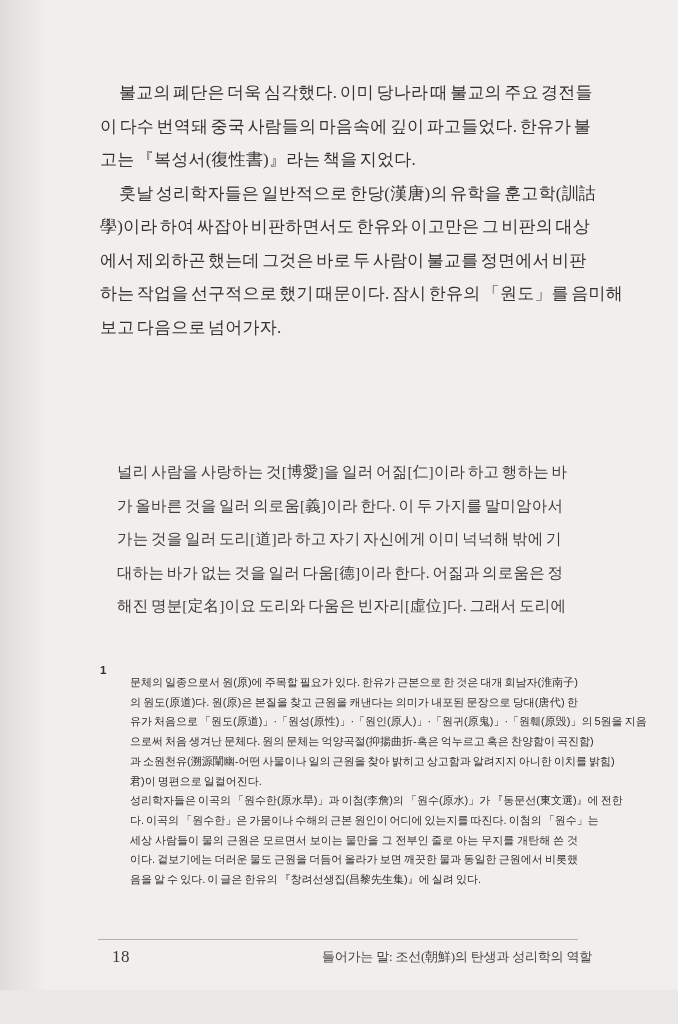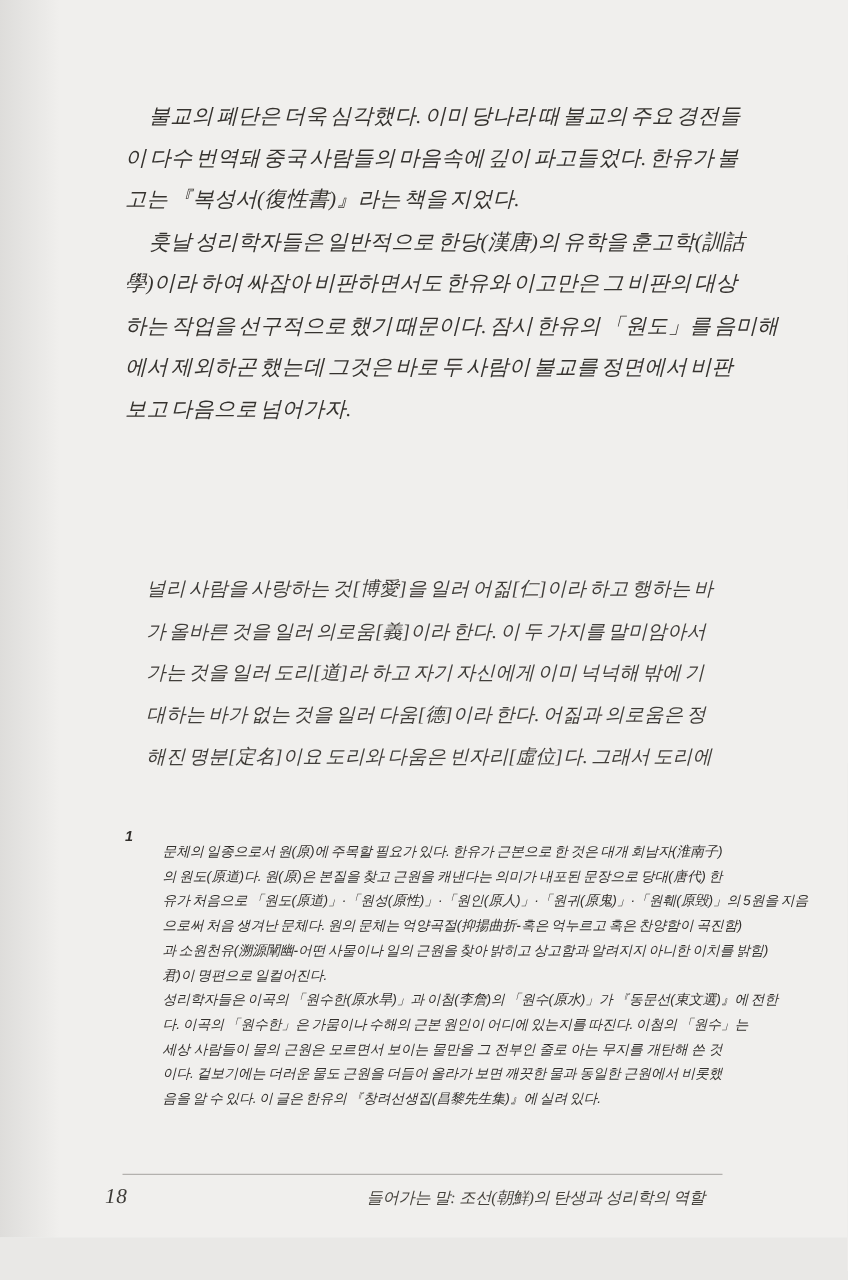--- a/index.html
+++ b/index.html
@@ -7,21 +7,20 @@
     width: 678px; height: 1024px;
     background: #e9e8e6;
     font-family: "Liberation Serif", "DejaVu Serif", serif;
     overflow: hidden;
   }
   .page {
     position: relative;
     width: 678px; height: 990px;
     background: #f0efed;
     overflow: hidden;
-    font-style: italic;
   }
   .edge-shadow {
     position: absolute; left: 0; top: 0; bottom: 0; width: 48px;
     background: linear-gradient(to right, rgba(60,58,55,0.10), rgba(60,58,55,0.0));
     pointer-events: none;
   }
   
   .body-text {
     position: absolute; top: 76px; left: 100px; width: 478px;
     font-size: 17px; line-height: 33.5px;
@@ -59,22 +58,22 @@
     font-weight: bold;
     font-size: 11.5px;
   }
   .fn-text { flex: 1 1 auto; min-width: 0; margin-top: 12px; }
   
   .footer-rule {
     position: absolute; top: 939px; left: 98px; width: 480px; height: 1px;
     background: #b3b1ae;
   }
   .footer-row {
-    position: absolute; top: 947px; left: 84px; width: 480px;
-    display: flex; justify-content: space-between; align-items: flex-end;
+    position: absolute; top: 947px; left: 112px; width: 480px;
+    display: flex; justify-content: space-between; align-items: center;
   }
   .page-number {
     font-size: 17px; color: #3c3a36;
     letter-spacing: 0.5px;
   }
   .running-title {
     font-size: 13px; color: #46433d;
     letter-spacing: -0.2px;
   }
 </style>
@@ -86,22 +85,22 @@
 
   <section class="body-text">
     <div class="para">
         <div class="tline indent">불교의 폐단은 더욱 심각했다. 이미 당나라 때 불교의 주요 경전들</div>
         <div class="tline">이 다수 번역돼 중국 사람들의 마음속에 깊이 파고들었다. 한유가 불</div>
         <div class="tline endline">고는 『복성서(復性書)』라는 책을 지었다.</div>
       </div>
     <div class="para">
         <div class="tline indent">훗날 성리학자들은 일반적으로 한당(漢唐)의 유학을 훈고학(訓詁</div>
         <div class="tline">學)이라 하여 싸잡아 비판하면서도 한유와 이고만은 그 비판의 대상</div>
+        <div class="tline">에서 제외하곤 했는데 그것은 바로 두 사람이 불교를 정면에서 비판</div>
         <div class="tline">하는 작업을 선구적으로 했기 때문이다. 잠시 한유의 「원도」를 음미해</div>
-        <div class="tline">에서 제외하곤 했는데 그것은 바로 두 사람이 불교를 정면에서 비판</div>
         <div class="tline endline">보고 다음으로 넘어가자.</div>
       </div>
   </section>
 
   <blockquote class="quote">
       <div class="tline">널리 사람을 사랑하는 것[博愛]을 일러 어짊[仁]이라 하고 행하는 바</div>
       <div class="tline">가 올바른 것을 일러 의로움[義]이라 한다. 이 두 가지를 말미암아서</div>
       <div class="tline">가는 것을 일러 도리[道]라 하고 자기 자신에게 이미 넉넉해 밖에 기</div>
       <div class="tline">대하는 바가 없는 것을 일러 다움[德]이라 한다. 어짊과 의로움은 정</div>
       <div class="tline">해진 명분[定名]이요 도리와 다움은 빈자리[虛位]다. 그래서 도리에</div>

